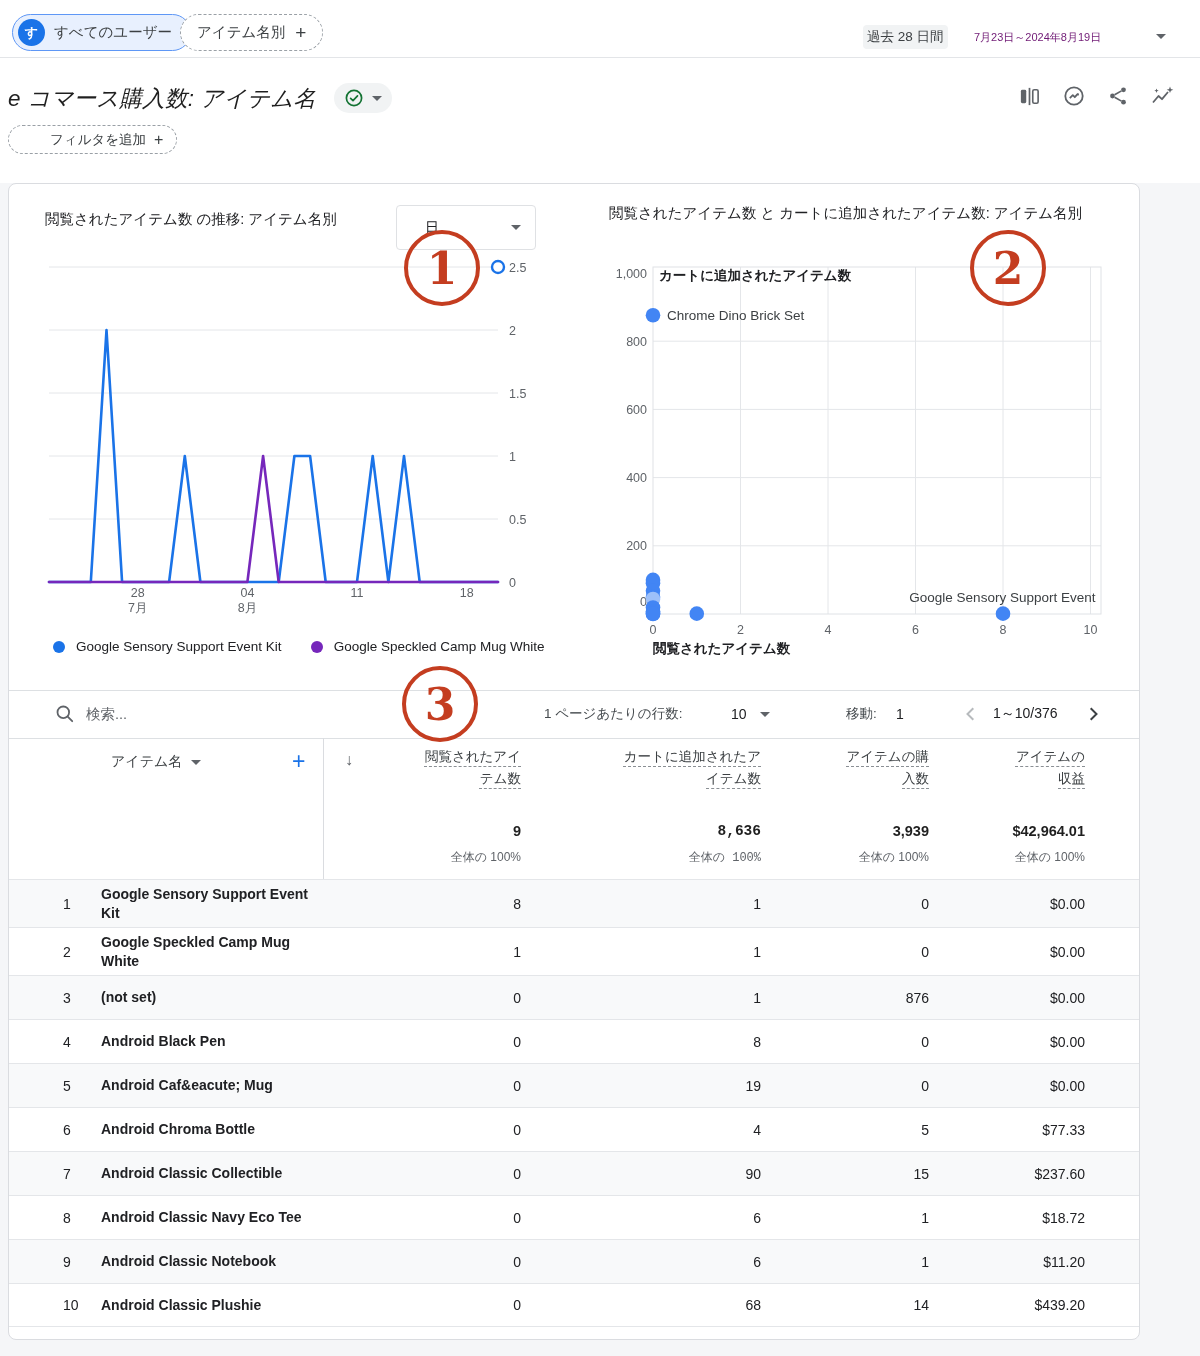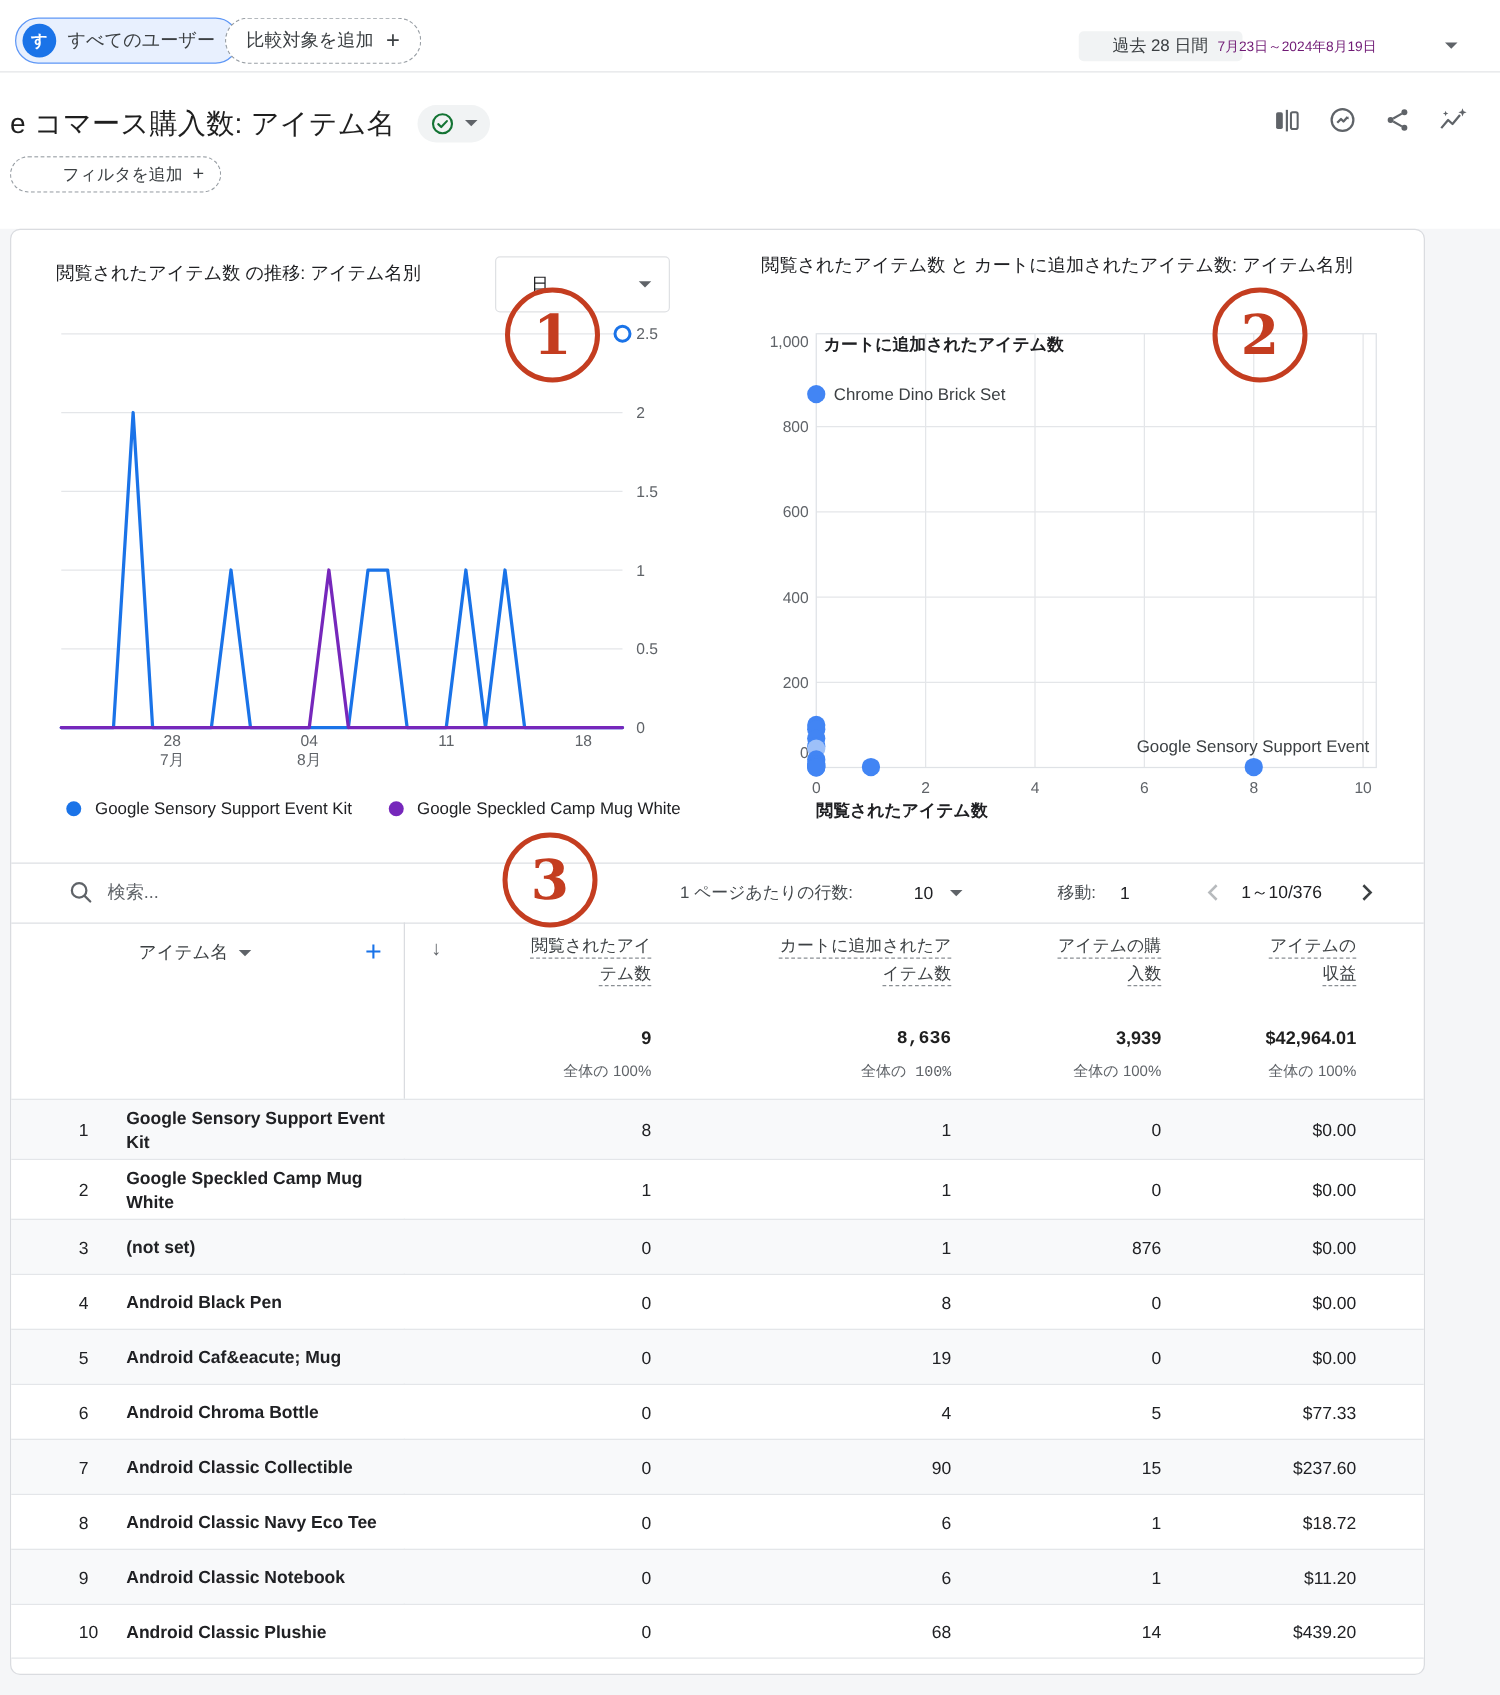--- a/index.html
+++ b/index.html
@@ -27,32 +27,32 @@
   }
   .chip-dashed .lbl { font-size:14.5px; color:#3c4043; font-weight:500; }
   .chip-dashed .plus { font-size:19px; color:#3c4043; font-weight:400; line-height:1; }
   .chip-compare { left:180px; top:14px; }
   .chip-filter  { left:8px; top:125px; height:29px; border-radius:15px; padding:0 13px; gap:8px; }
   .chip-filter .lbl { font-size:13.5px;margin-left:28px; }
   .chip-filter .plus { font-size:16px; }
 
   .header-divider { left:0; top:57px; width:1200px; height:1px; background:#e3e5e8; }
 
-  .title-row { left:8px; top:83px; display:flex; align-items:center; gap:18px; }
+  .title-row { left:8px; top:83px; display:flex; gap:18px;font-style:italic; }
   .page-title { font-size:22.5px; color:#1f1f1f; letter-spacing:0.2px; }
   .title-badge {
     height:30px; border-radius:15px; background:#f1f3f4;
     display:flex; align-items:center; padding:0 10px; gap:8px;
   }
   .caret { width:0; height:0; border-left:5px solid transparent; border-right:5px solid transparent;
            border-top:5.5px solid #5f6368; display:inline-block; }
 
   .date-period {
     left:863px; top:25px; height:24px; background:#f1f3f4; border-radius:4px;
-    display:flex; align-items:center; padding:0 27px; font-size:13.5px; color:#3c4043;
+    display:flex; align-items:center; padding:0 4px; font-size:13.5px; color:#3c4043;
   }
   .date-range { left:974px; top:25px; height:24px; display:flex; align-items:center;
                 font-size:11px; color:#701a75; }
   .date-caret { left:1156px; top:34px; }
 
   .toolbar-icons { left:1018px; top:84px; display:flex; gap:21px; align-items:center; }
   .toolbar-icons svg { display:block; cursor:pointer; }
 
   
   .page-bg { left:0; top:183px; width:1200px; height:1173px; background:#f5f6f8; }
@@ -131,21 +131,21 @@
 </head>
 <body>
 
 <div class="canvas">
 
   <div class="abs chip-audience">
     <span class="avatar">す</span>
     <span class="lbl">すべてのユーザー</span>
   </div>
   <div class="abs chip-dashed chip-compare">
-    <span class="lbl">比較対象を追加</span>
+    <span class="lbl">アイテム名別</span>
     <span class="plus">+</span>
   </div>
 
   <div class="abs date-period">過去 28 日間</div>
   <div class="abs date-range">7月23日～2024年8月19日</div>
   <span class="abs caret date-caret"></span>
 
   <div class="abs header-divider"></div>
 
   <div class="abs title-row">

